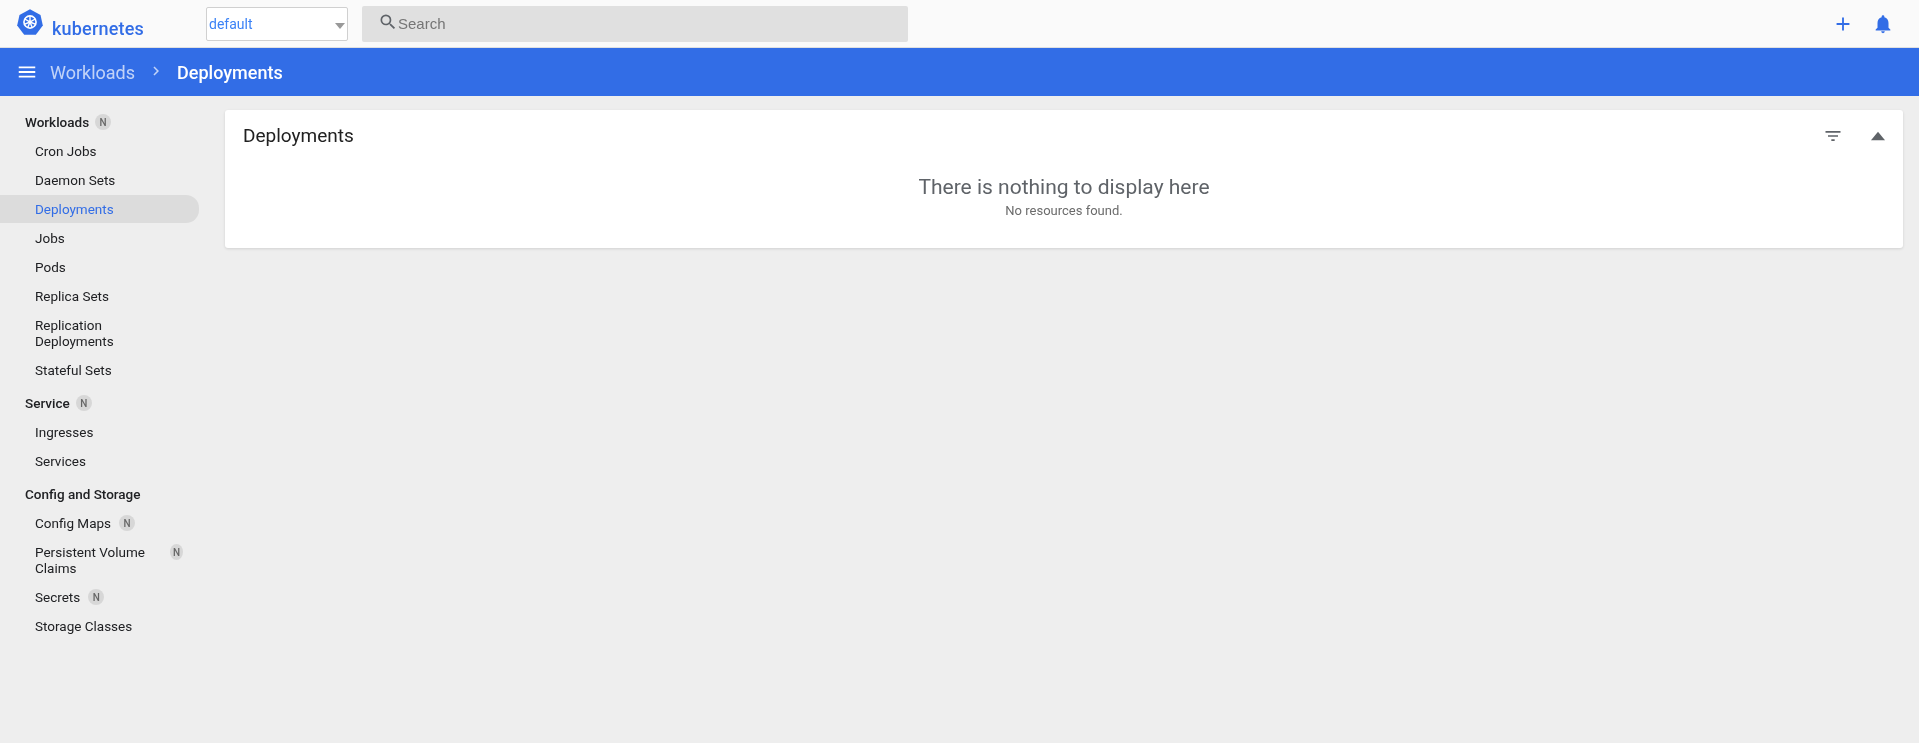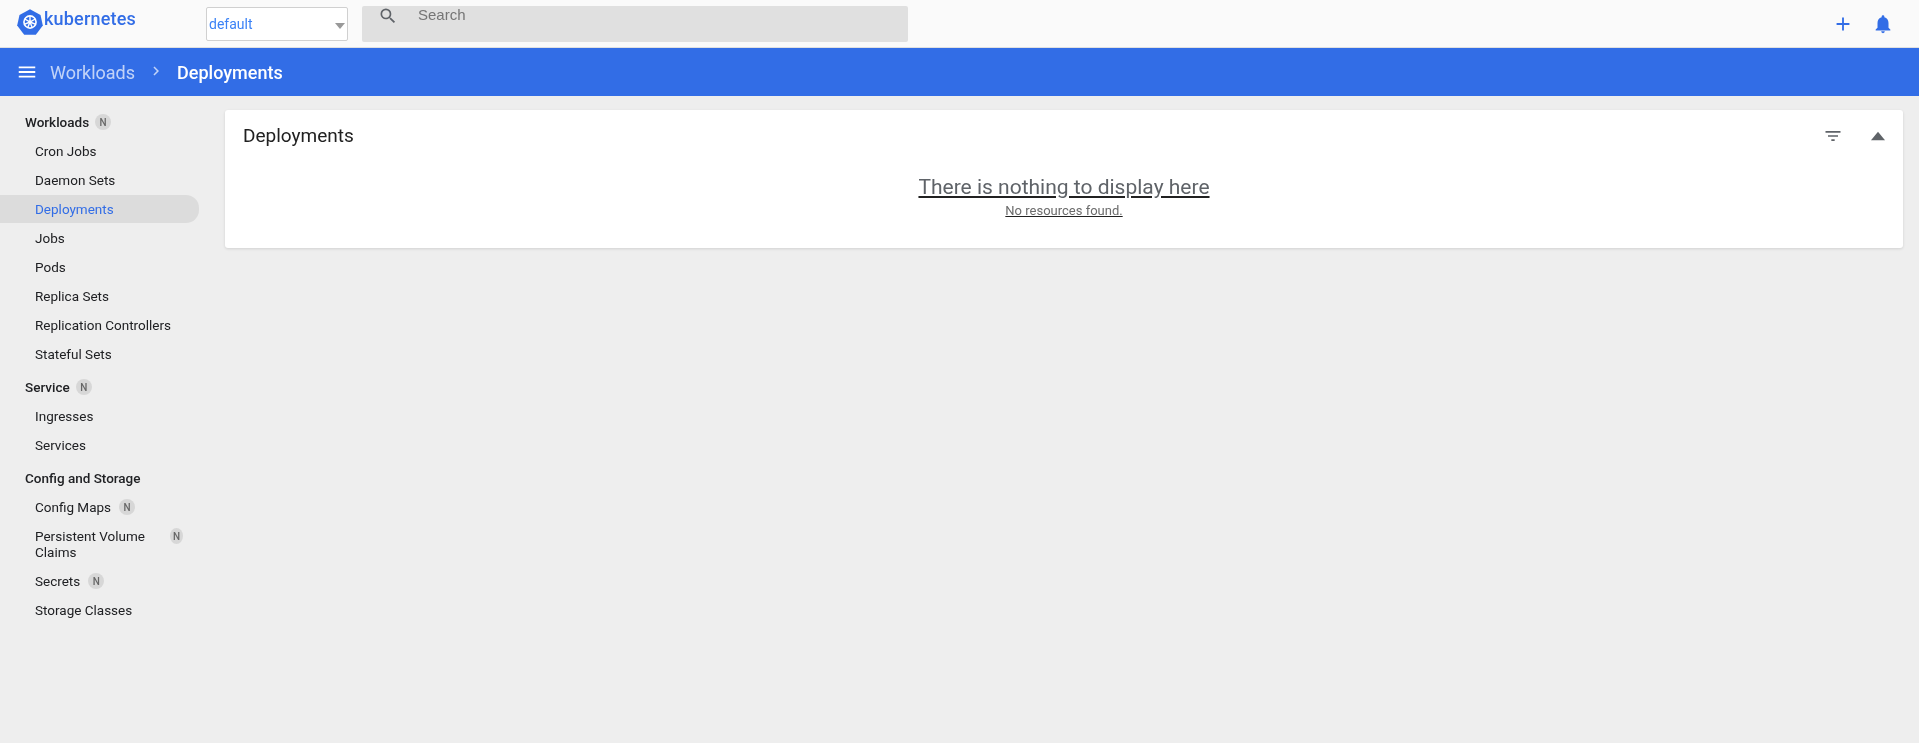--- a/index.html
+++ b/index.html
@@ -16,21 +16,22 @@
   .topbar {
     display: flex;
     align-items: center;
     height: 48px;
     background: #fafafa;
     border-bottom: 1px solid #e0e0e0;
     padding: 0 16px;
   }
   .logo-wrap {
     display: flex;
-    align-items: flex-start;
+    align-items: flex-end;
+    gap: 8px;
     width: 190px;
   }
   .logo-icon {
     width: 28px; height: 28px;
     color: #326de6;
   }
   .logo-text {
     font-size: 18px;
     font-weight: 500;
     color: #326de6;
@@ -50,23 +51,23 @@
     color: #3b82f6;
     cursor: pointer;
   }
   .ns-select .caret { color:#999; }
   .search-bar {
     flex: 0 0 546px;
     height: 36px;
     background: #e0e0e0;
     border-radius: 2px;
     display: flex;
-    align-items: flex-start;
-    padding: 0 16px;
-    gap: 20px;
+    align-items: center;
+    padding: 12px 16px;
+    gap: 0;
   }
   .search-bar svg { color:#5f6368; }
   .search-bar input {
     border: none; outline: none; background: transparent;
     font-size: 15px; color:#333;
     flex:1;
   }
   .topbar-spacer { flex:1; }
   .top-action {
     width: 40px; height:40px;
@@ -139,21 +140,20 @@
     padding: 14px 18px 10px 18px;
   }
   .card-title { font-size:19px; font-weight:400; color:#212121; flex:1;}
   .card-actions { display:flex; gap:28px; color:#5f6368;}
   .card-actions .ic { cursor:pointer; display:flex; align-items:center;}
   .card-body {
     padding: 18px 20px 30px 20px;
     display:flex;
     flex-direction:column;
     align-items:center;
-    text-decoration:underline;
   }
   .empty-title { font-size:21px; color:#5f6368; font-weight:400; margin-bottom:4px;}
   .empty-sub   { font-size:13px; color:#6b6b6b;text-align:right;}
 </style>
 </head>
 <body>
 
 <div class="topbar">
   <div class="logo-wrap">
     <span>
@@ -240,21 +240,21 @@
       <div class="side-item">
         <span>Jobs</span>
       </div>
       <div class="side-item">
         <span>Pods</span>
       </div>
       <div class="side-item">
         <span>Replica Sets</span>
       </div>
       <div class="side-item">
-        <span>Replication Controllers</span>
+        <span>Replication Deployments</span>
       </div>
       <div class="side-item">
         <span>Stateful Sets</span>
       </div>
       <div class="side-section-head">
         <span>Service</span>
         <span class="n-badge">N</span>
       </div>
       <div class="side-item">
         <span>Ingresses</span>

